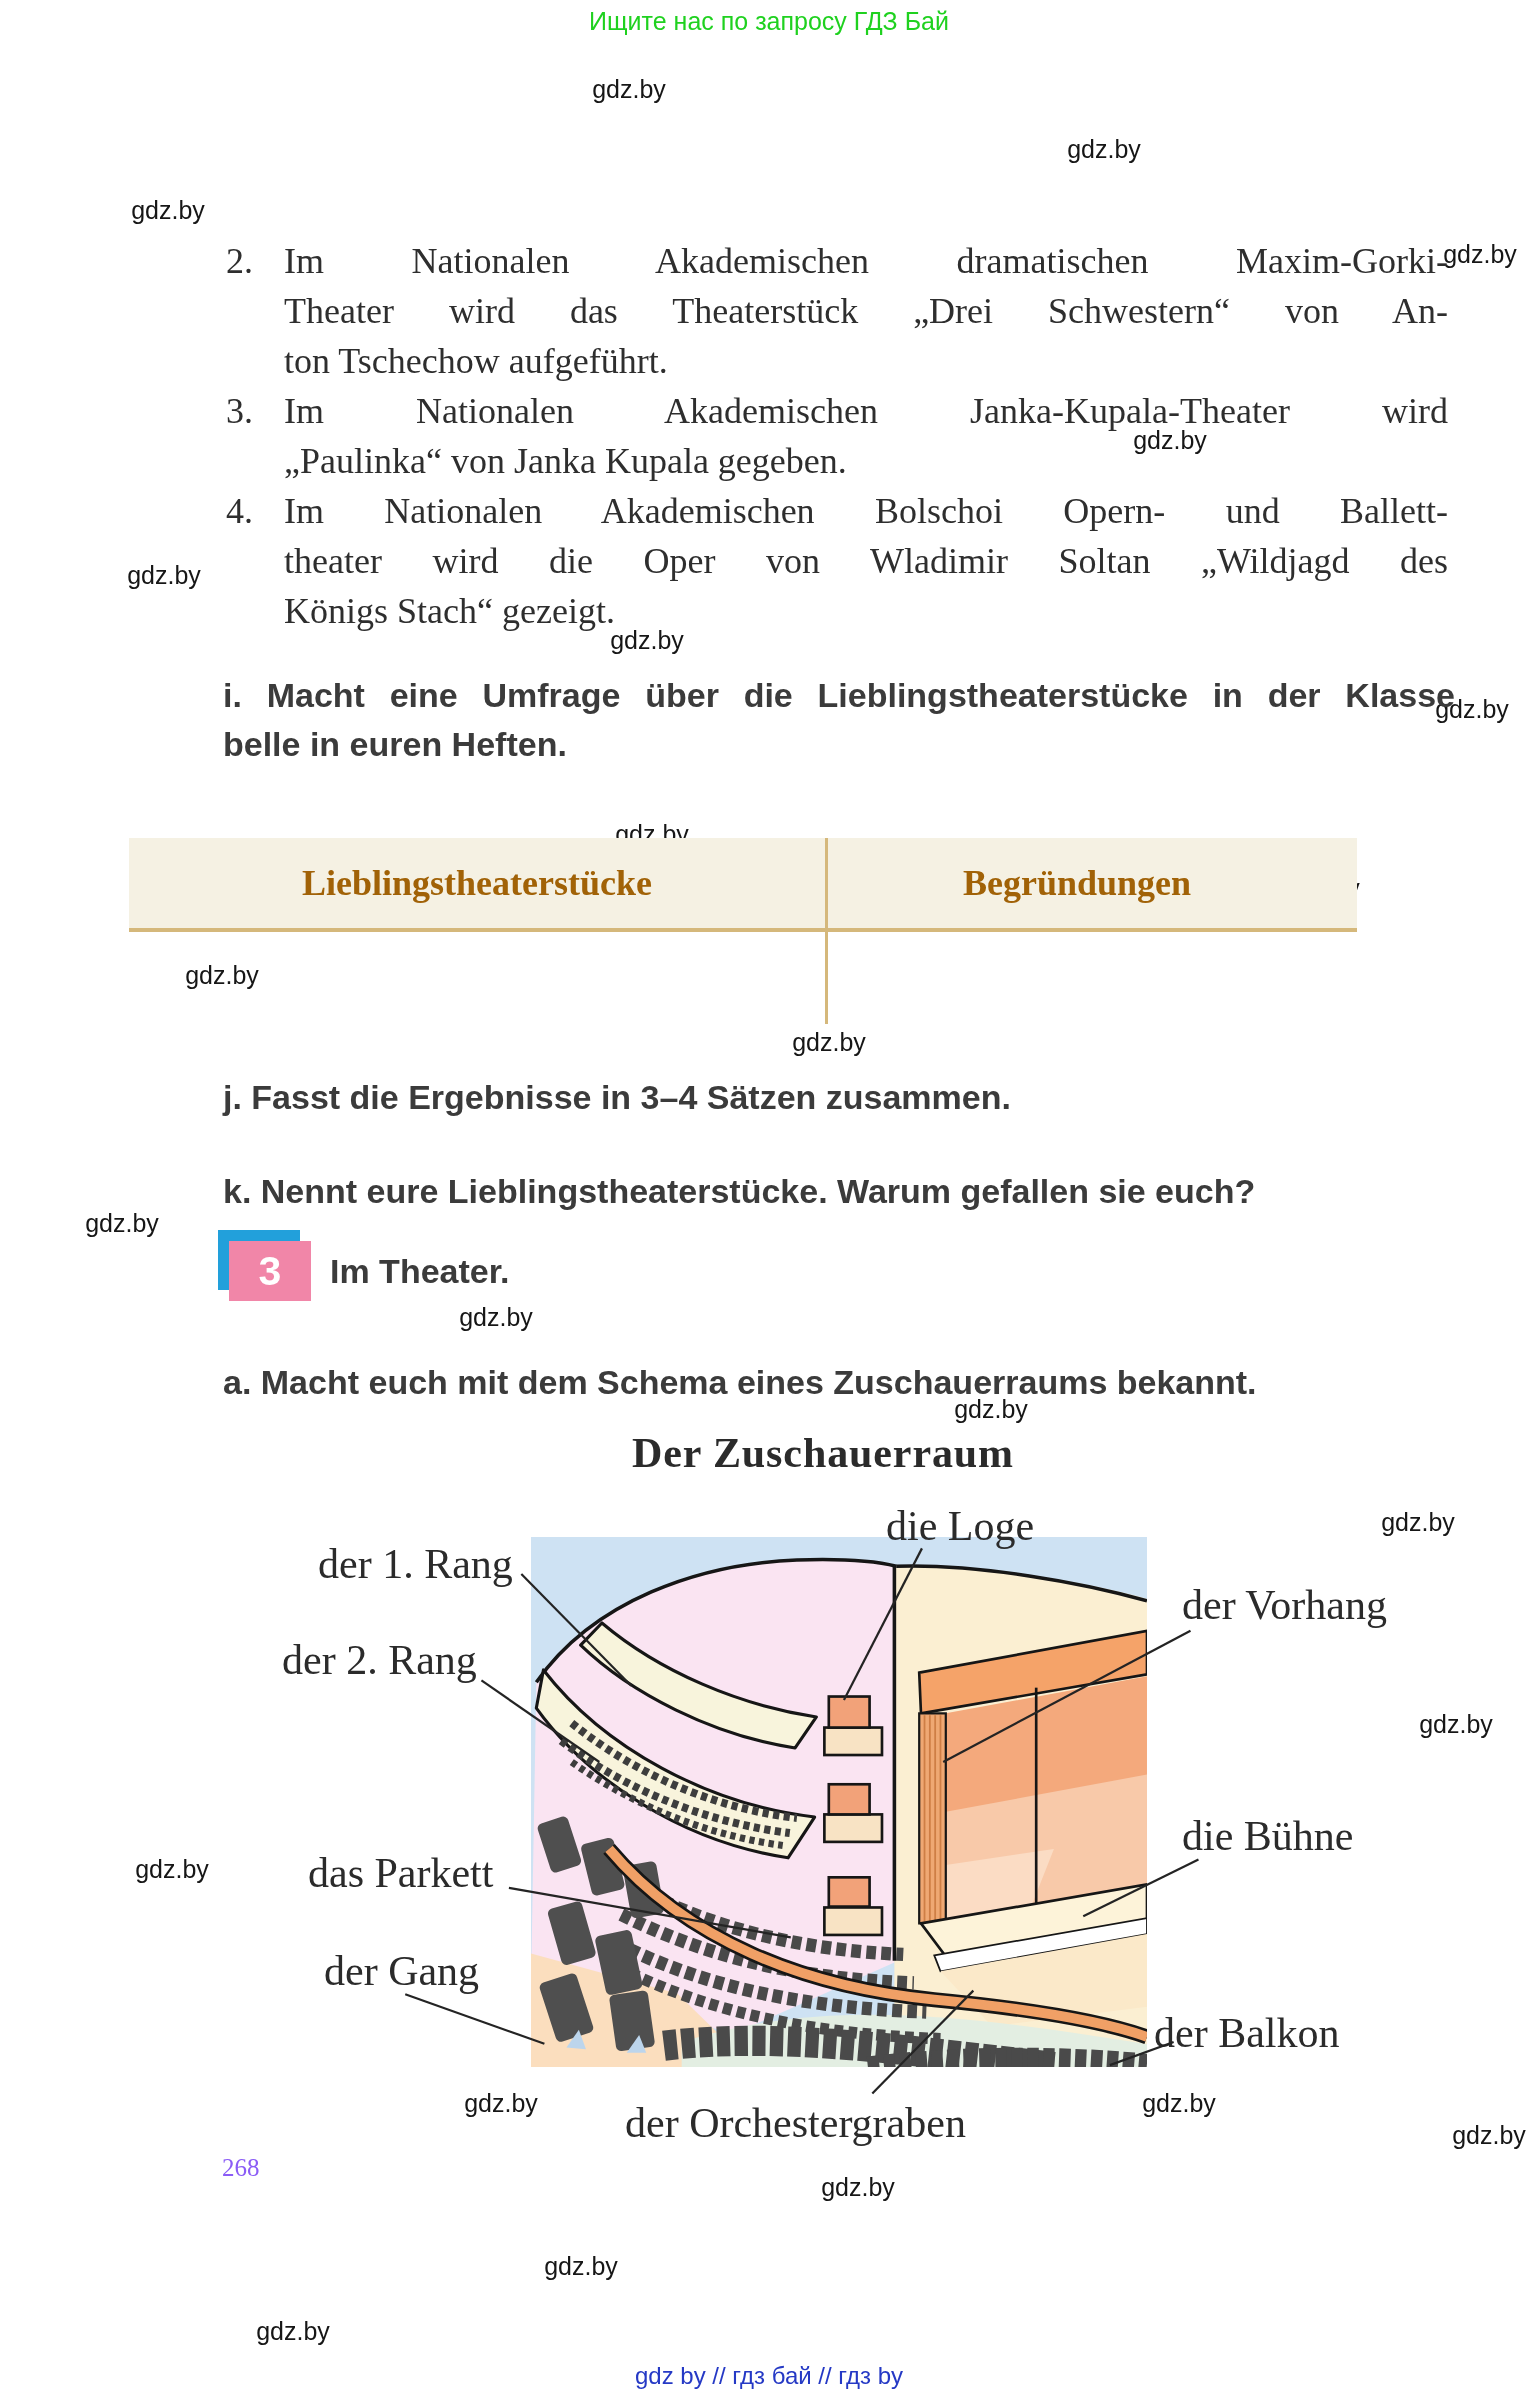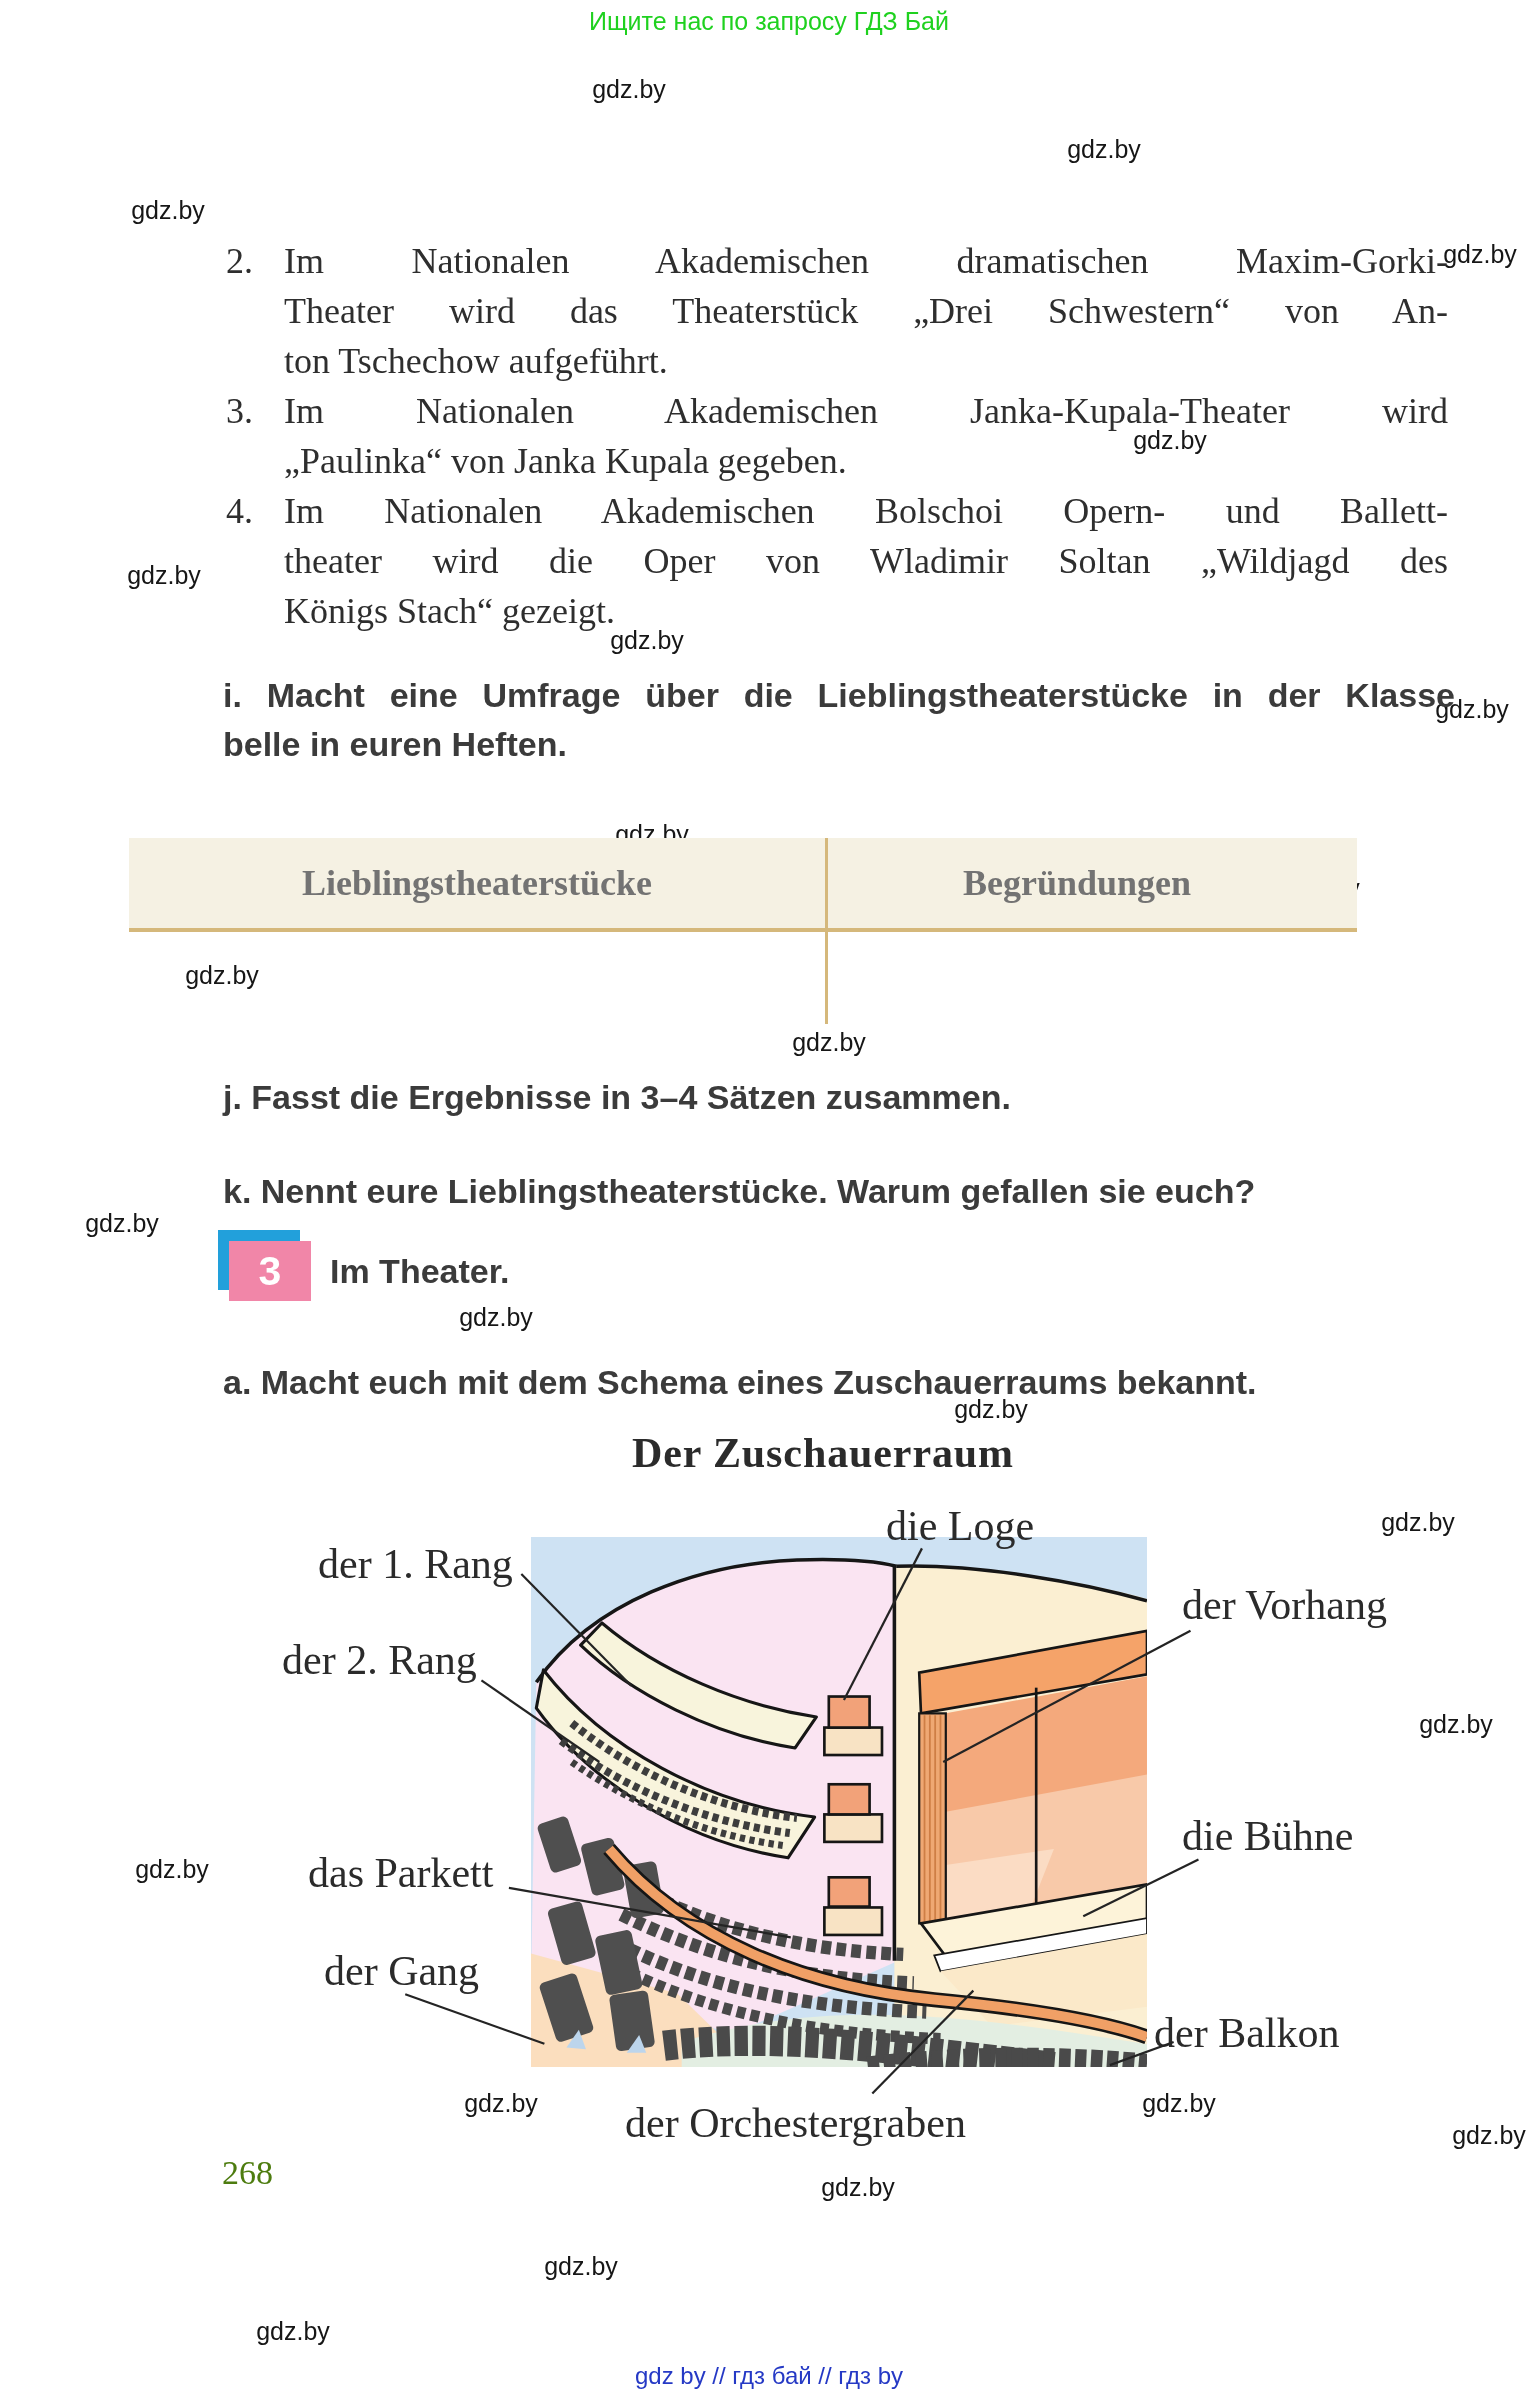--- a/index.html
+++ b/index.html
@@ -25,21 +25,21 @@
 
   
   .task{position:absolute;left:223px;width:1232px;
     font-family:"Liberation Sans", sans-serif;font-weight:bold;
     font-size:34px;line-height:49px;color:#3b3b3b;}
   .task .jline{text-align:justify;text-align-last:justify;}
 
   
   .rtable{position:absolute;left:129px;top:838px;width:1228px;height:90px;background:var(--cream);}
   .th{position:absolute;top:0;height:90px;line-height:90px;text-align:center;
-      font-weight:bold;font-size:36px;color:#737373;}
+      font-weight:bold;font-size:36px;color:#a16207;}
   .th1{left:0;width:696px;}
   .th2{left:696px;width:504px;}
   .gold-h{position:absolute;left:0;top:90px;width:1228px;height:3.5px;background:var(--gold);}
   .gold-v{position:absolute;left:696px;top:0;width:2.7px;height:186px;background:var(--gold);}
 
   
   .badge-blue{position:absolute;left:218px;top:1230px;width:82px;height:60px;background:var(--badgeblue);}
   .badge-pink{position:absolute;left:229px;top:1241px;width:82px;height:60px;background:var(--badgepink);
     display:flex;align-items:center;justify-content:center;
     font-family:"Liberation Sans", sans-serif;font-weight:bold;font-size:41px;color:#ffffff;}
@@ -47,21 +47,21 @@
     font-family:"Liberation Sans", sans-serif;font-weight:bold;font-size:34px;color:#3b3b3b;}
 
   
   .diagram-title{position:absolute;left:823px;top:1429px;transform:translateX(-50%);
     font-weight:bold;font-size:42px;letter-spacing:0.9px;color:#2b2b2b;white-space:nowrap;}
   .dlabel{position:absolute;font-size:42px;color:#2b2b2b;white-space:nowrap;}
   .overlay{position:absolute;left:0;top:0;pointer-events:none;}
   .dsvg{position:absolute;left:531px;top:1537px;}
 
   
-  .pagenum{position:absolute;left:222px;top:2154px;font-size:34px;color:#4d7c0f;}
+  .pagenum{position:absolute;left:222px;top:2154px;font-size:25px;color:#8b5cf6;}
   .copyright{position:absolute;left:780px;top:2200px;transform:translateX(-50%);
     font-family:"Liberation Sans", sans-serif;font-size:41px;color:var(--pinktext);white-space:nowrap;}
   .flinks{position:absolute;left:769px;top:2362px;transform:translateX(-50%);
     font-family:"Liberation Sans", sans-serif;font-size:24px;color:var(--linkblue);white-space:nowrap;}
 </style>
 </head>
 <body>
 
 <div class="canvas">
 

